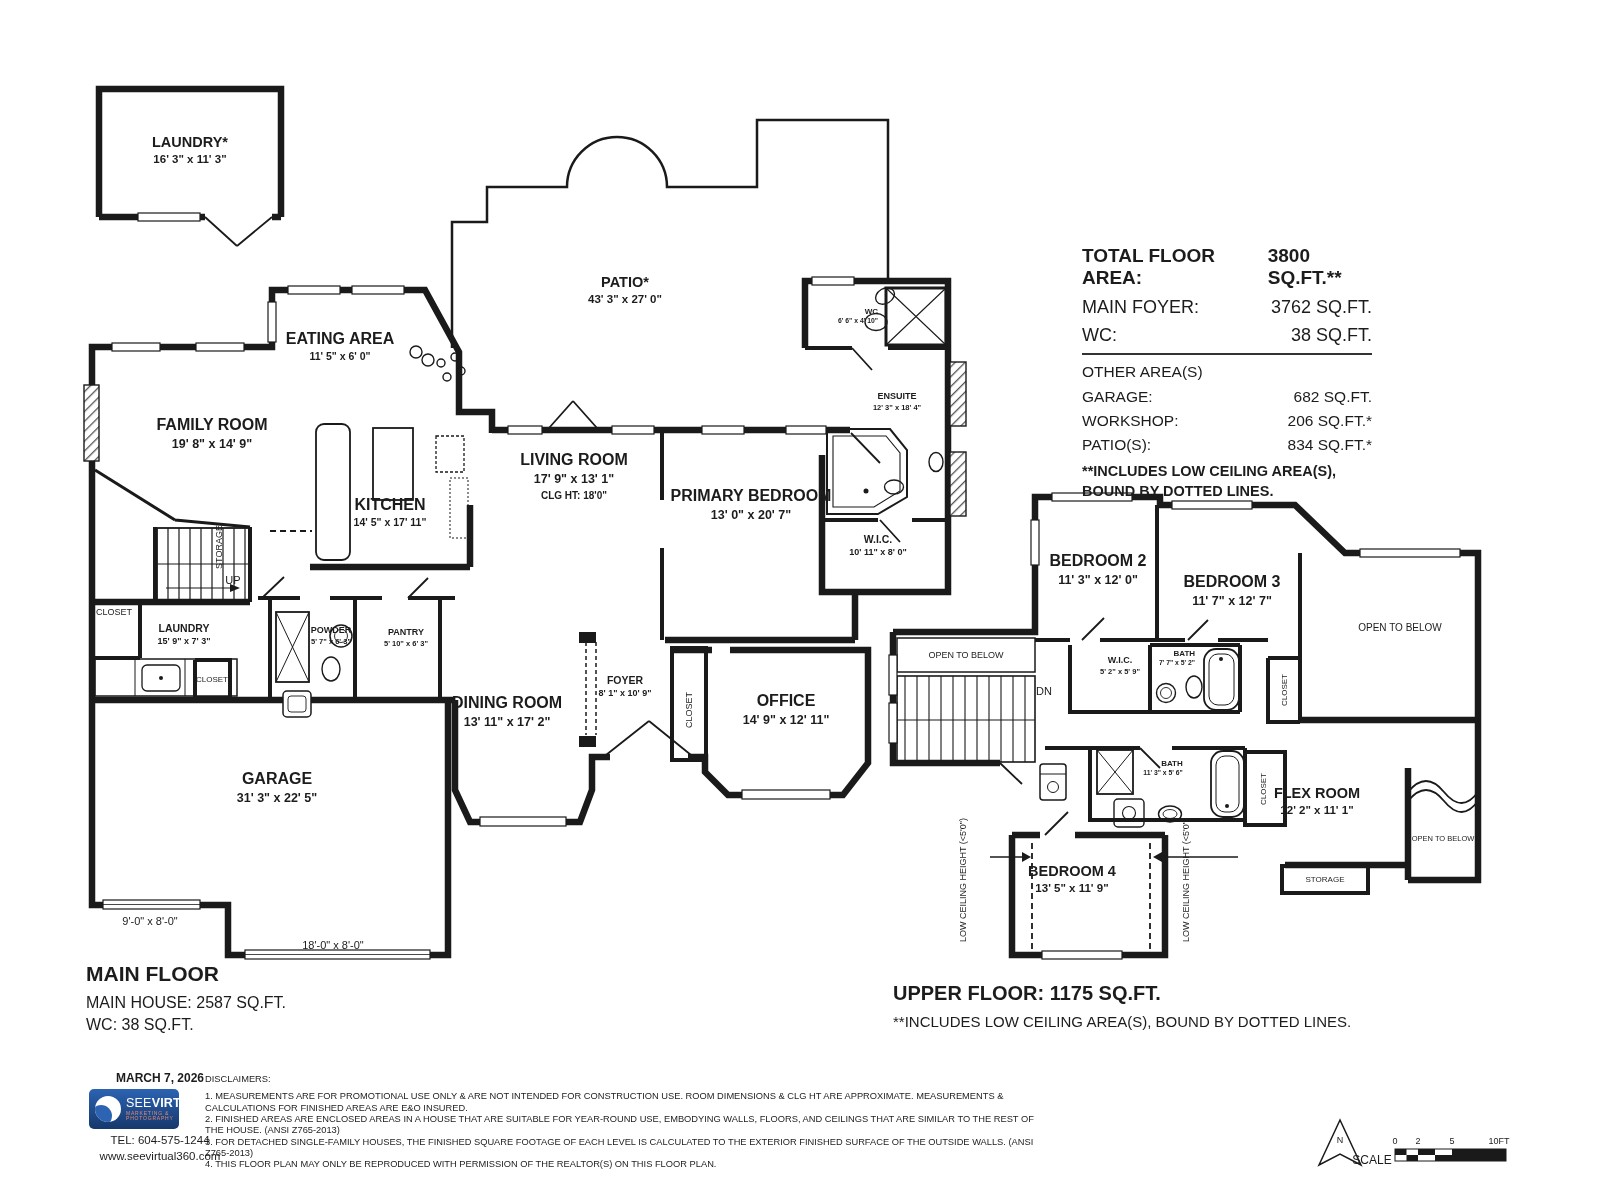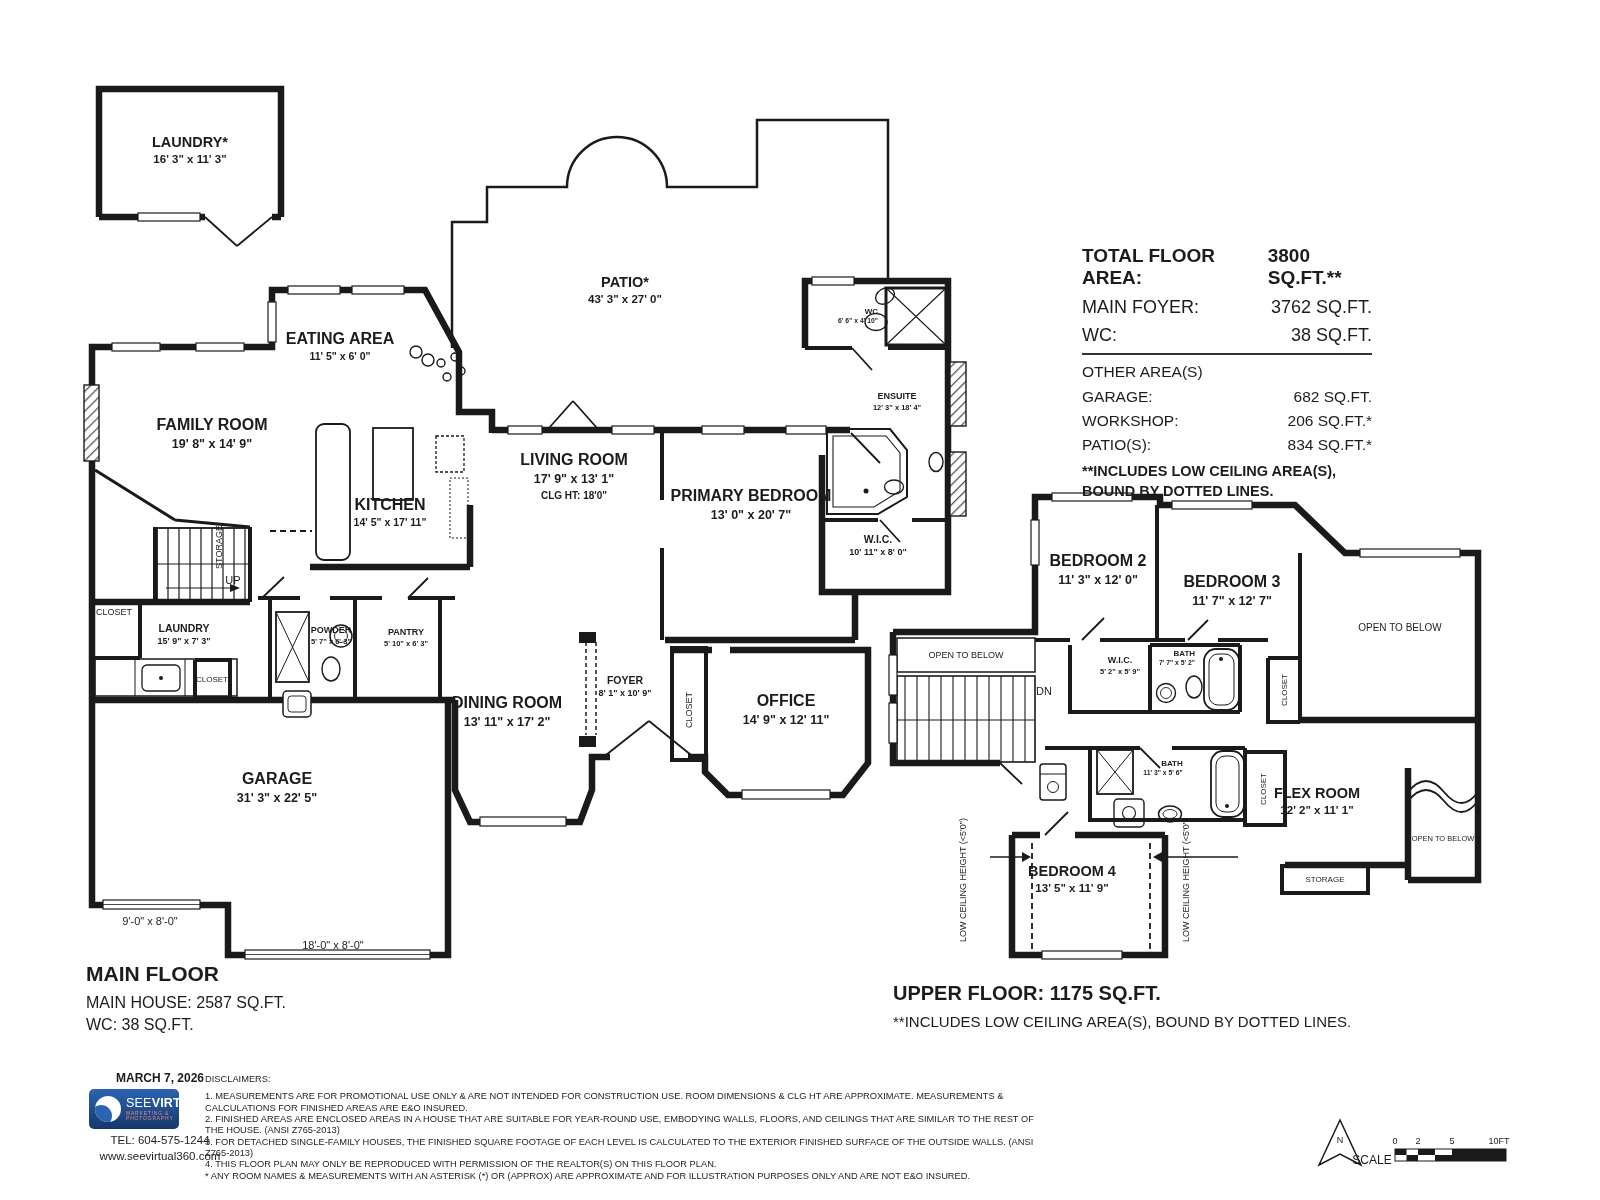--- a/index.html
+++ b/index.html
@@ -413,21 +413,20 @@
   </div>
   <div class="tel">TEL: 604-575-1244</div>
   <div class="web">www.seevirtual360.com</div>
 
   <div class="disclaimers">
     <div class="dt">DISCLAIMERS:</div>
     <div>1. MEASUREMENTS ARE FOR PROMOTIONAL USE ONLY &amp; ARE NOT INTENDED FOR CONSTRUCTION USE. ROOM DIMENSIONS &amp; CLG HT ARE APPROXIMATE. MEASUREMENTS &amp; CALCULATIONS FOR FINISHED AREAS ARE E&amp;O INSURED.</div>
     <div>2. FINISHED AREAS ARE ENCLOSED AREAS IN A HOUSE THAT ARE SUITABLE FOR YEAR-ROUND USE, EMBODYING WALLS, FLOORS, AND CEILINGS THAT ARE SIMILAR TO THE REST OF THE HOUSE. (ANSI Z765-2013)</div>
     <div>3. FOR DETACHED SINGLE-FAMILY HOUSES, THE FINISHED SQUARE FOOTAGE OF EACH LEVEL IS CALCULATED TO THE EXTERIOR FINISHED SURFACE OF THE OUTSIDE WALLS. (ANSI Z765-2013)</div>
     <div>4. THIS FLOOR PLAN MAY ONLY BE REPRODUCED WITH PERMISSION OF THE REALTOR(S) ON THIS FLOOR PLAN.</div>
-    <div>* ANY ROOM NAMES &amp; MEASUREMENTS WITH AN ASTERISK (*) OR (APPROX) ARE APPROXIMATE AND FOR ILLUSTRATION PURPOSES ONLY AND ARE NOT E&amp;O INSURED.</div>
   </div>
 
   <div class="nletter">N</div>
   <div class="scale-label">SCALE</div>
   <div class="stick" style="left:1395px">0</div>
   <div class="stick" style="left:1418px">2</div>
   <div class="stick" style="left:1452px">5</div>
   <div class="stick" style="left:1499px">10FT</div>
 
 </div>

